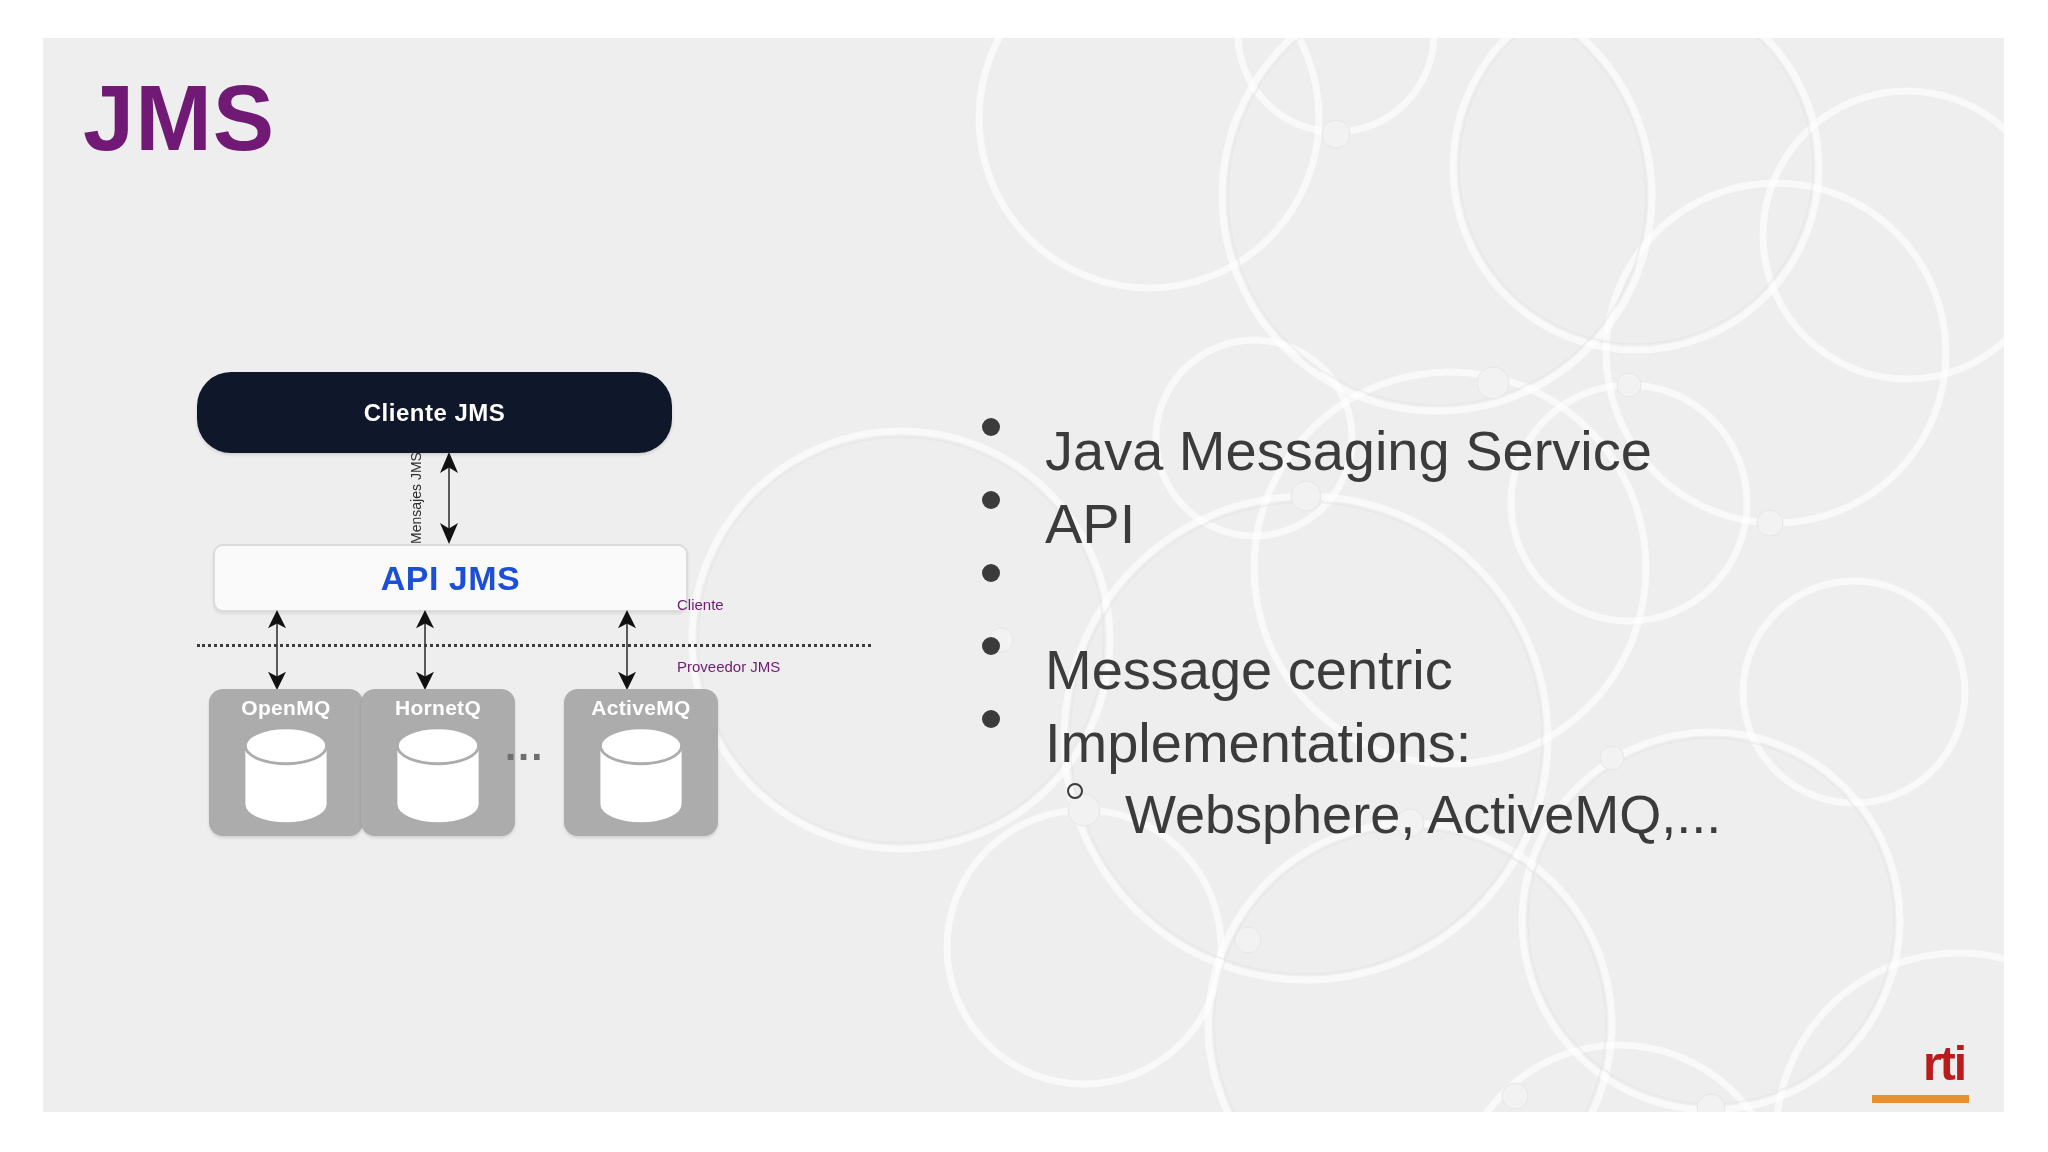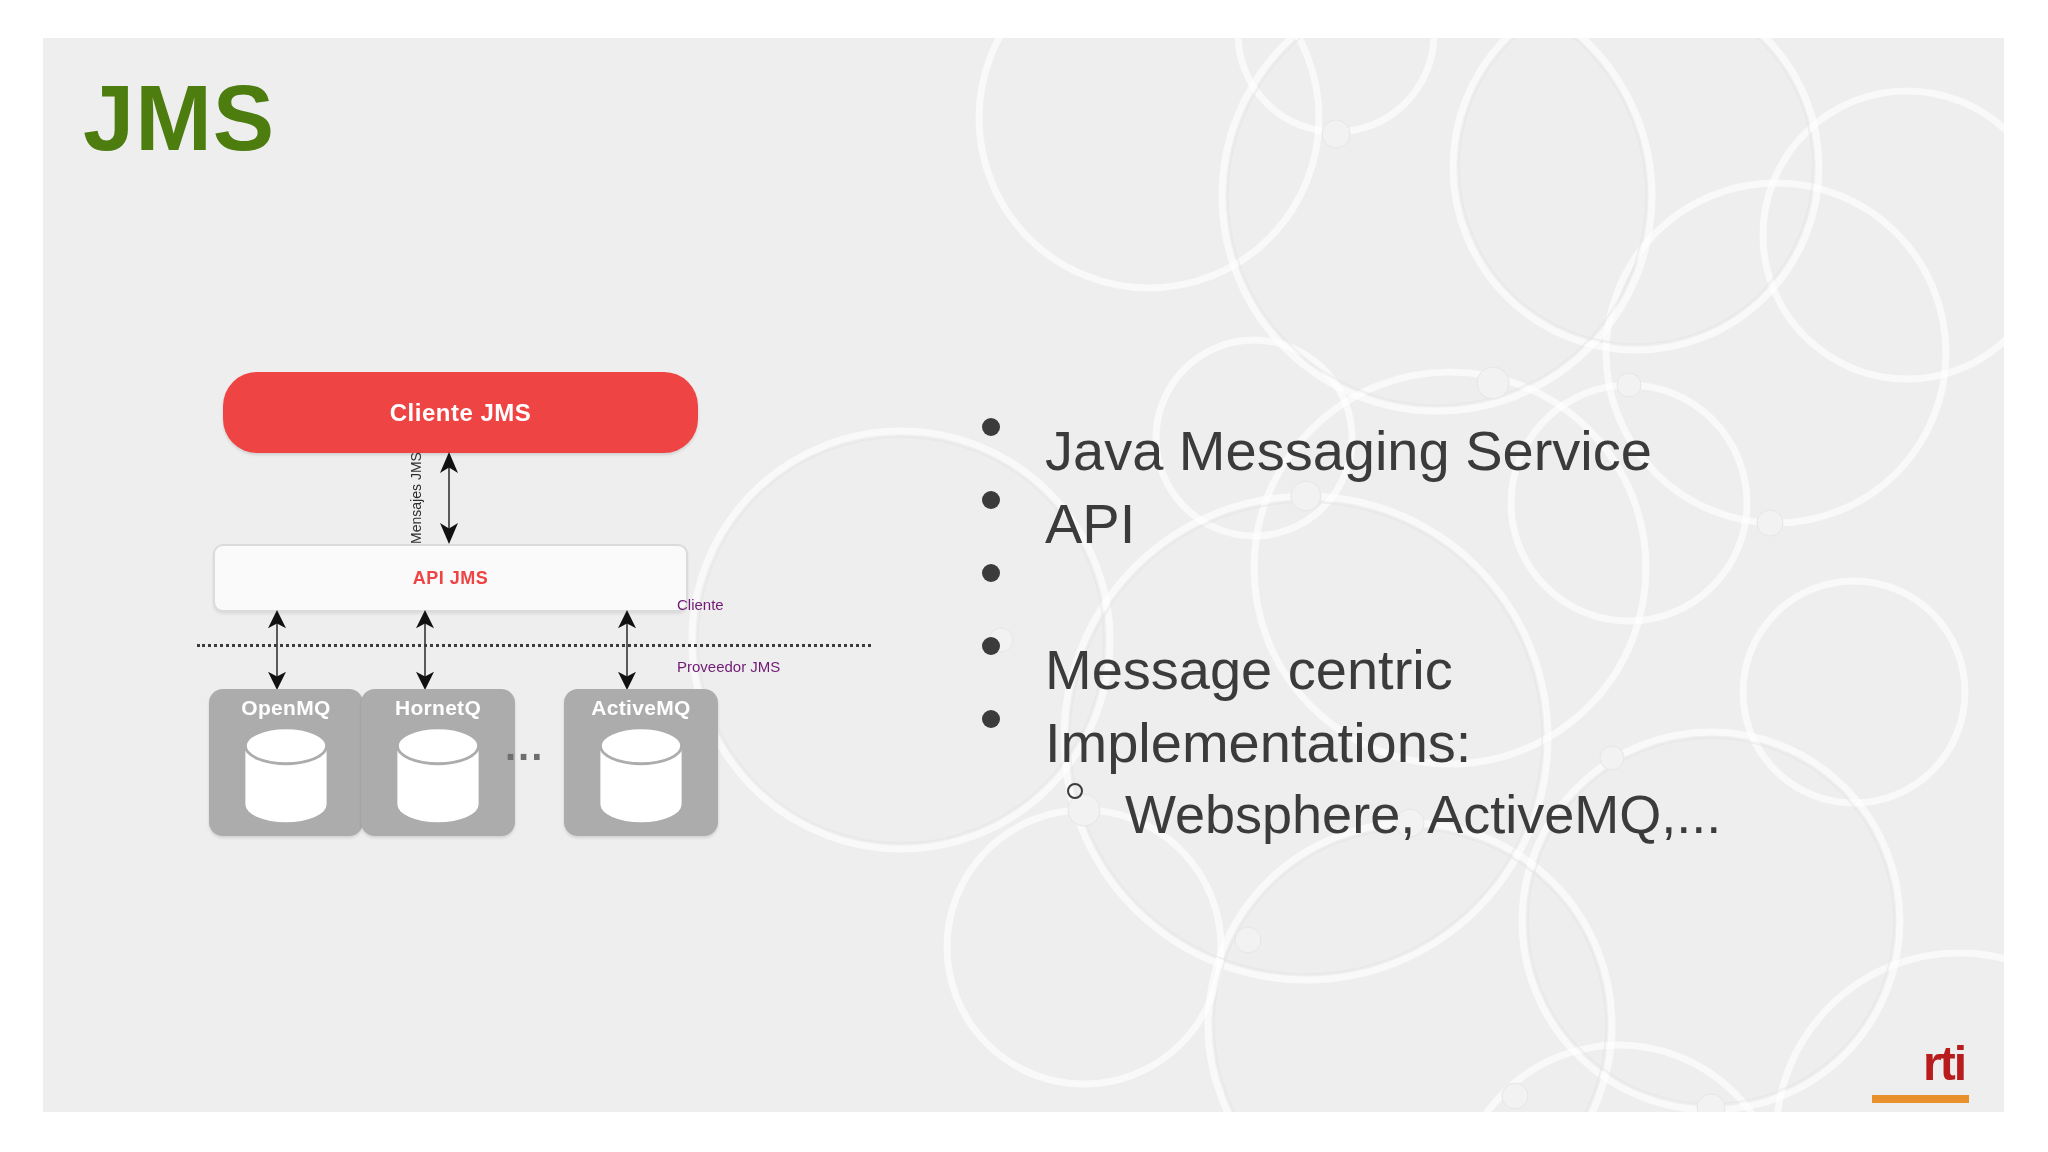--- a/index.html
+++ b/index.html
@@ -20,45 +20,45 @@
   .bg-circles {
     position: absolute; left: 0; top: 0;
     width: 100%; height: 100%;
     pointer-events: none;
   }
   .slide-title {
     position: absolute;
     left: 40px; top: 30px;
     font-size: 92px;
     font-weight: bold;
-    color: #4d7c0f;
+    color: #701a75;
     letter-spacing: 1px;
     line-height: 1.1;
   }
   
   .client-box {
     position: absolute;
-    left: 180px; top: 334px;
+    left: 154px; top: 334px;
     width: 475px; height: 81px;
-    background: #ef4444;
+    background: #0f172a;
     border-radius: 34px;
     display: flex; align-items: center; justify-content: center;
     color: #ffffff; font-weight: bold; font-size: 24px;
     letter-spacing: 0.5px;
     box-shadow: 0 2px 3px rgba(0,0,0,0.12);
   }
   .api-box {
     position: absolute;
     left: 170px; top: 506px;
     width: 475px; height: 68px;
     background: #FAFAFA;
     border: 2px solid #DBDBDB;
     border-radius: 10px;
     display: flex; align-items: center; justify-content: center;
-    color: #ef4444; font-weight: bold; font-size: 18px;
+    color: #1d4ed8; font-weight: bold; font-size: 34px;
     letter-spacing: 0.5px;
     box-shadow: 0 2px 3px rgba(0,0,0,0.08);
   }
   .v-arrow { position: absolute; width: 26px; }
   .v-arrow svg { width: 100%; height: 100%; display: block; }
   .arrow-top { left: 393px; top: 414px; height: 92px; }
   .arrow-b1 { left: 221px; top: 572px; height: 80px; }
   .arrow-b2 { left: 369px; top: 572px; height: 80px; }
   .arrow-b3 { left: 571px; top: 572px; height: 80px; }
   .arrow-label {

